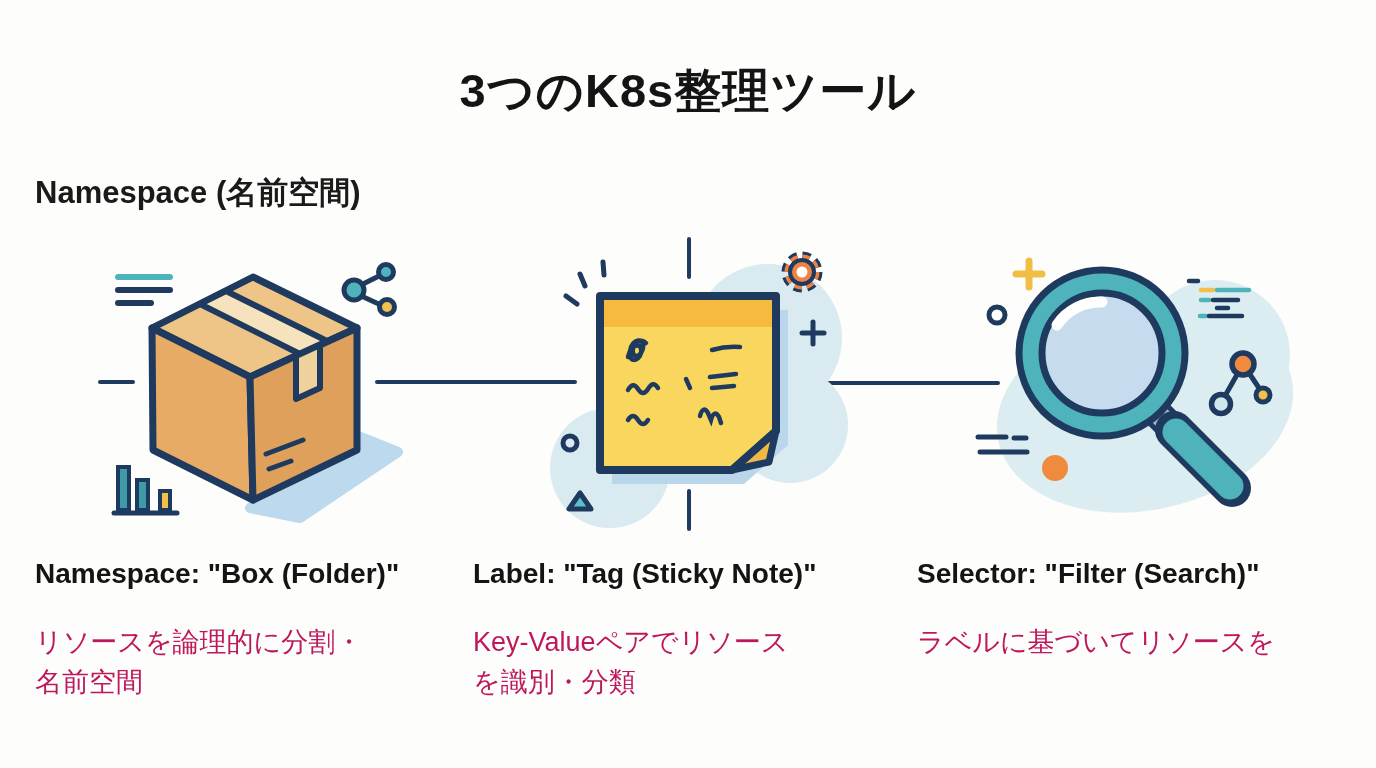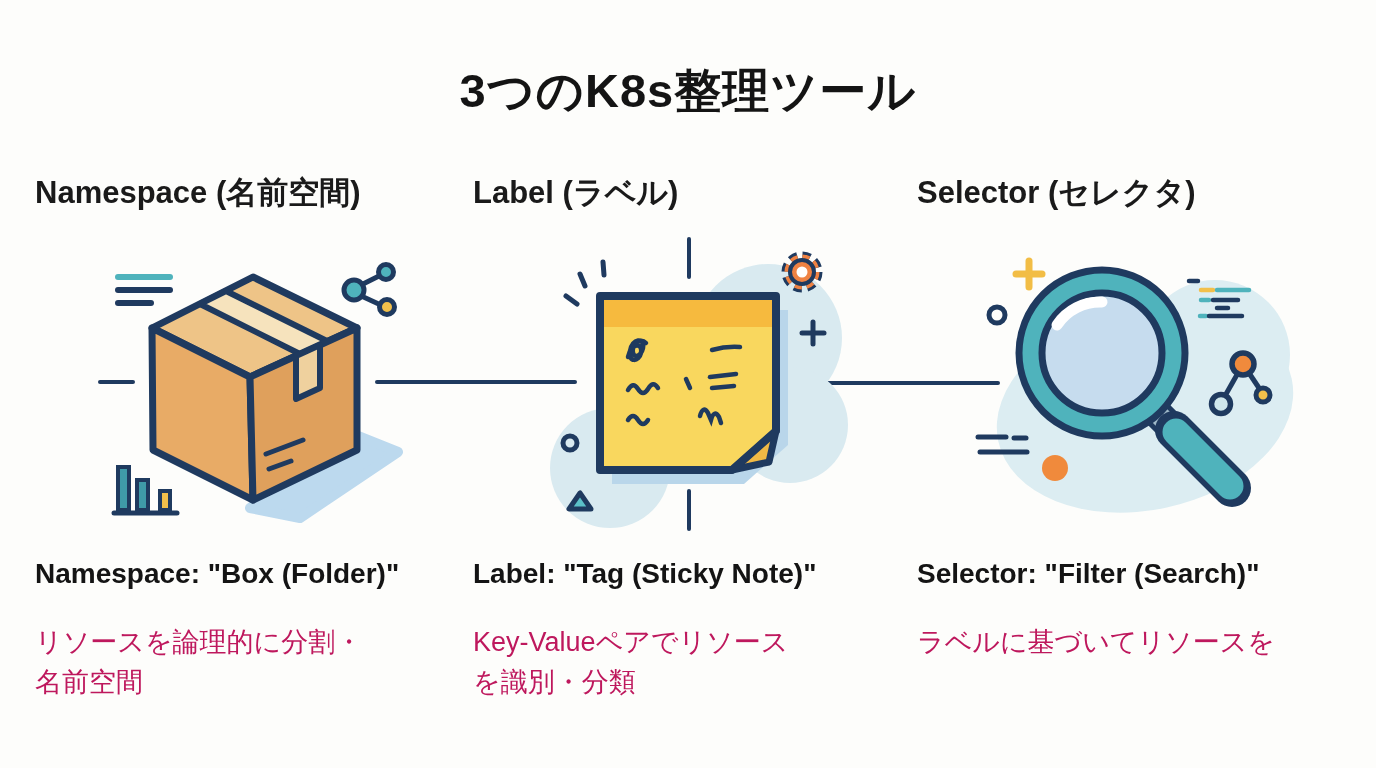--- a/index.html
+++ b/index.html
@@ -52,30 +52,28 @@
   <div class="col col-1">
     <div class="col-header">Namespace (名前空間)</div>
     <div class="col-caption">Namespace: "Box (Folder)"</div>
     <div class="col-desc">
       <span>リソースを論理的に分割・</span>
       <span>名前空間</span>
     </div>
   </div>
 
   <div class="col col-2">
-    <div class="col-header">Label (ラベル)</div>
     <div class="col-caption">Label: "Tag (Sticky Note)"</div>
     <div class="col-desc">
       <span>Key-Valueペアでリソース</span>
       <span>を識別・分類</span>
     </div>
   </div>
 
   <div class="col col-3">
-    <div class="col-header">Selector (セレクタ)</div>
     <div class="col-caption">Selector: "Filter (Search)"</div>
     <div class="col-desc">
       <span>ラベルに基づいてリソースを</span>
     </div>
   </div>
 
   <div class="connector c-dash"></div>
   <div class="connector c-left"></div>
   <div class="connector c-right"></div>
   <div class="connector c-vtop"></div>

